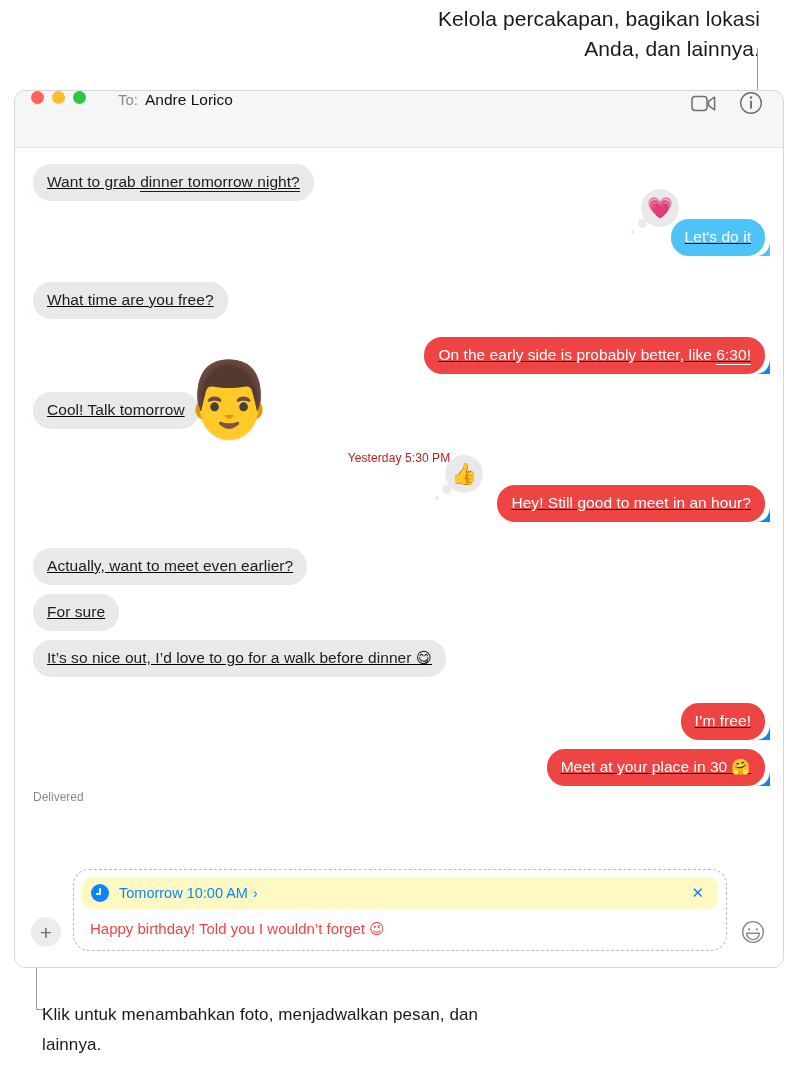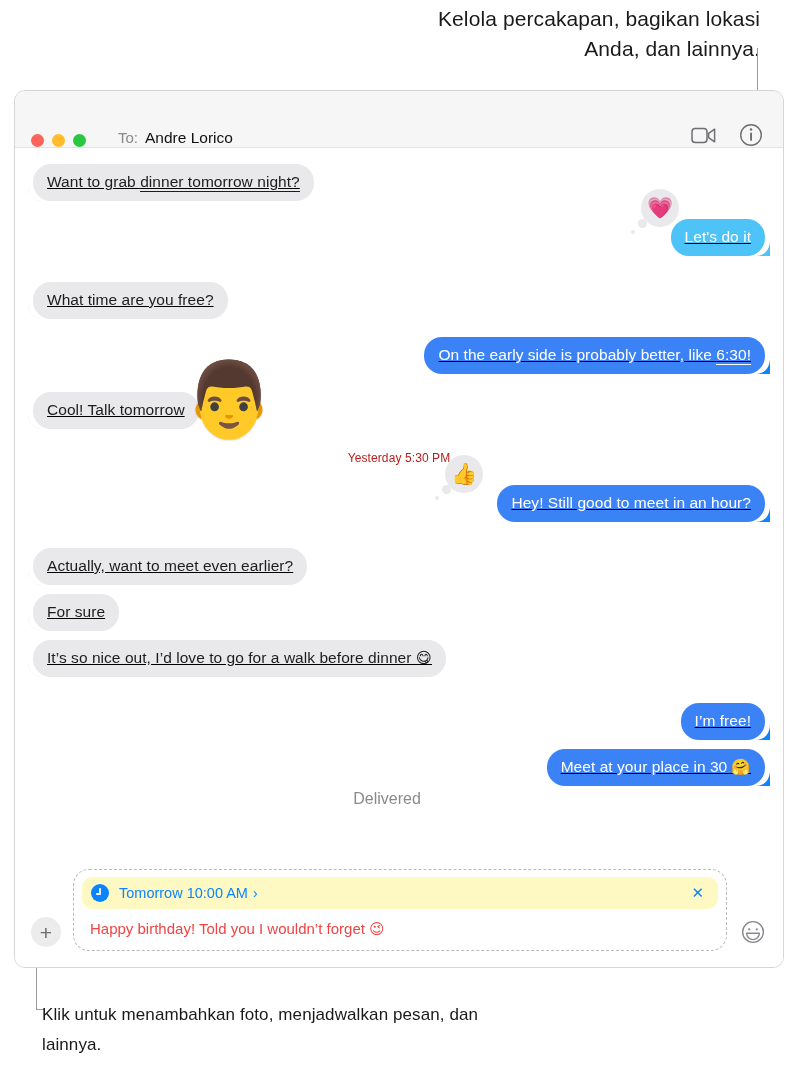--- a/index.html
+++ b/index.html
@@ -42,21 +42,21 @@
     background: #ffffff;
     border: 1px solid #d6d6d6;
     border-radius: 11px;
     overflow: hidden;
     display: flex; flex-direction: column;
   }
   .titlebar {
     height: 57px; flex: 0 0 57px;
     background: #f6f6f6;
     border-bottom: 1px solid #e2e2e2;
-    display: flex; align-items: flex-end;
+    display: flex; align-items: flex-start;
     padding: 0 20px 0 16px;
     position: relative;
   }
   .traffic { display: flex; gap: 8px; align-items: center; }
   .dot { width: 13px; height: 13px; border-radius: 50%; }
   .dot.red { background: #ff6259; }
   .dot.yellow { background: #ffbd2e; }
   .dot.green { background: #2ac840; }
 
   .to-field { display: flex; align-items: baseline; gap: 7px; margin-left: 32px; }
@@ -84,21 +84,21 @@
   .bubble {
     position: relative;
     max-width: 560px;
     padding: 8px 14px 9px 14px;
     border-radius: 18px;
     font-size: 15.5px;
     line-height: 20px;
     letter-spacing: .05px;
   }
   .bubble.them { background: #e9e9eb; color: #1c1c1e; }
-  .bubble.me { background: #3b82f6; color: #fff; }
+  .bubble.me { background: #ef4444; color: #fff; }
   .bubble.me.light { background: #4ec3f7; }
 
   
   .bubble.them::after {
     content: ""; position: absolute; left: -5px; bottom: 0;
     width: 14px; height: 16px;
     background: #e9e9eb;
     border-bottom-right-radius: 14px;
     clip-path: path("M14,16 L14,0 C14,10 8,16 0,16 Z");
     transform: scaleX(-1); transform-origin: center;
@@ -140,22 +140,22 @@
     text-shadow: 0 1px 2px rgba(0,0,0,.12);
   }
 
   .timestamp {
     text-align: center;
     font-size: 12px; color: #b91c1c;
     margin: 22px 0 20px 0;
     letter-spacing: .1px;
   }
   .delivered {
-    text-align: center;
-    font-size: 16px; color: #8a8a8e;
+    text-align: left;
+    font-size: 12px; color: #8a8a8e;
     margin: 4px 24px 0 0;
   }
 
   
   .compose {
     flex: 0 0 auto;
     padding: 10px 16px 16px 16px;
     display: flex; align-items: flex-end; gap: 12px;
     background: #fff;
   }

